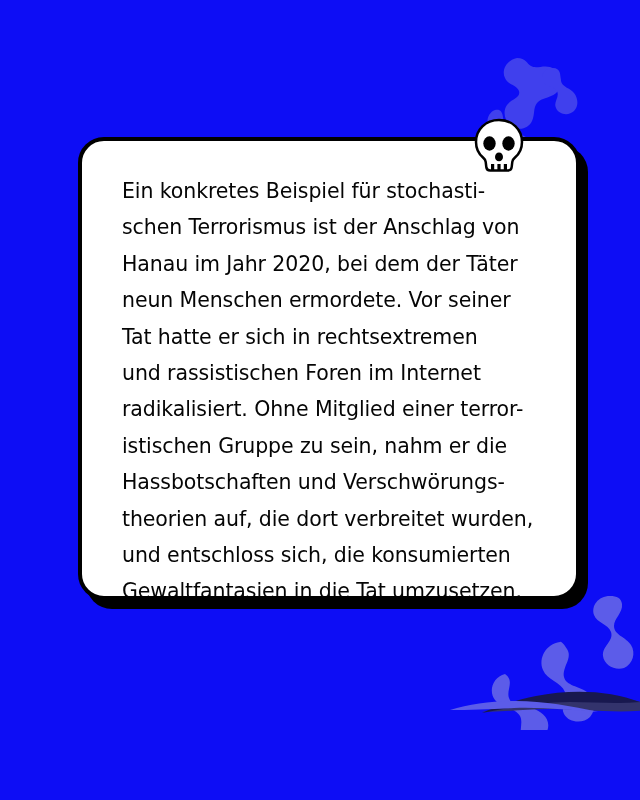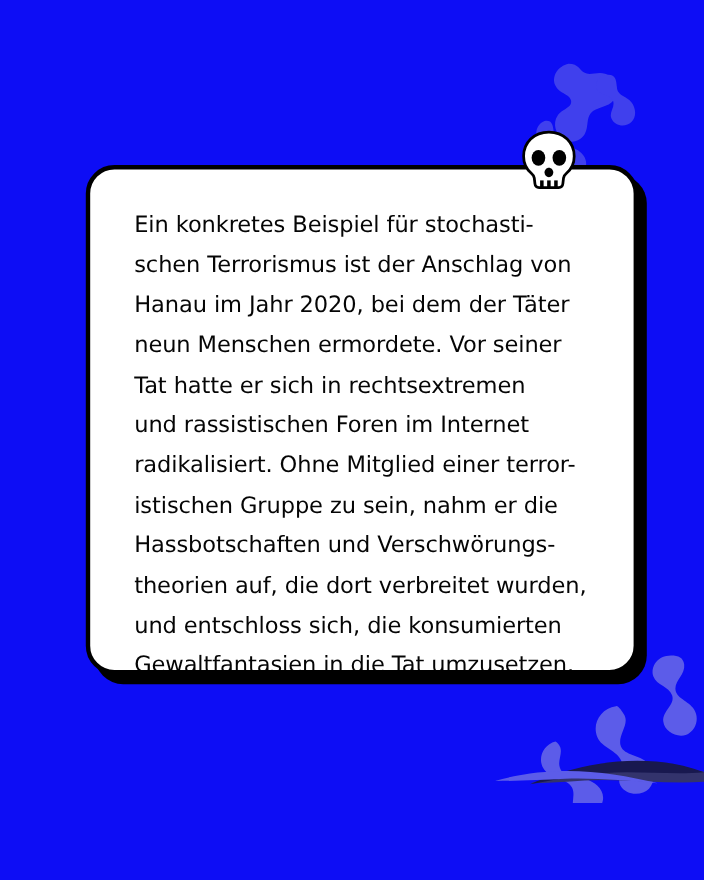--- a/index.html
+++ b/index.html
@@ -41,21 +41,21 @@
     right: 0px;
     width: 330px;
     height: 140px;
     opacity: 0.85;
   }
 
   
   .card-wrap {
     position: absolute;
     left: 78px;
-    top: 150px;
+    top: 137px;
     width: 502px;
     height: 463px;
     text-decoration: underline;
   }
   .card-shadow {
     position: absolute;
     left: 8px;
     top: 9px;
     width: 100%;
     height: 100%;

